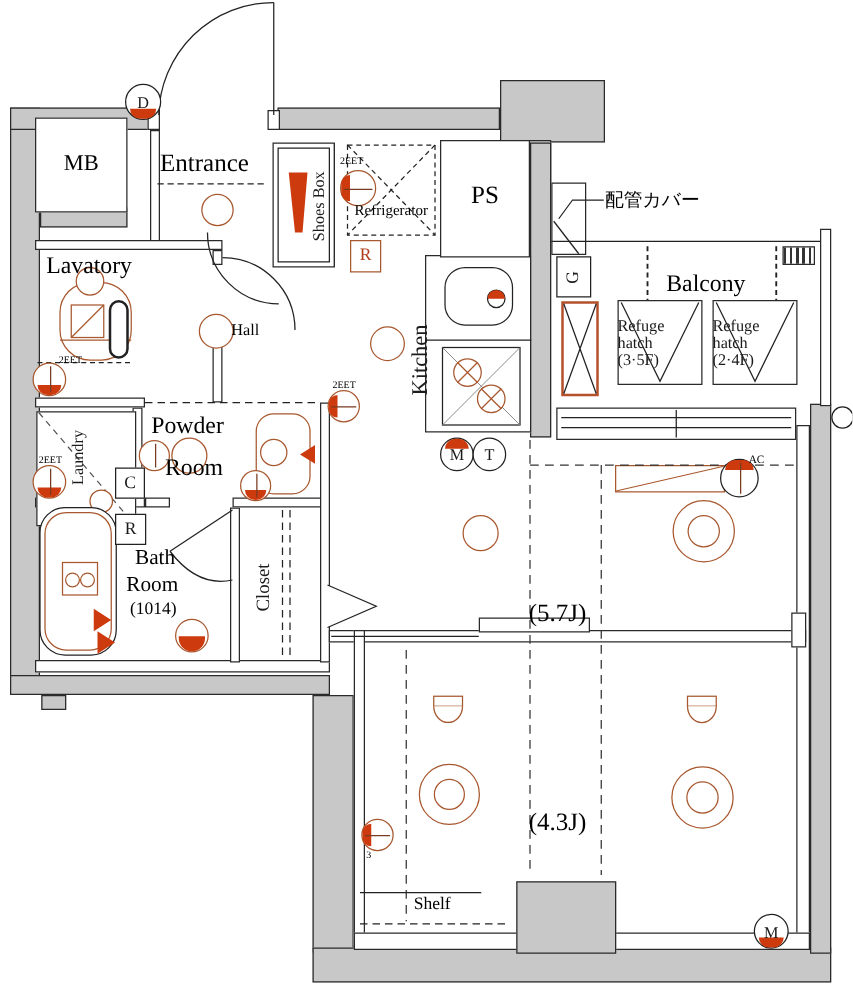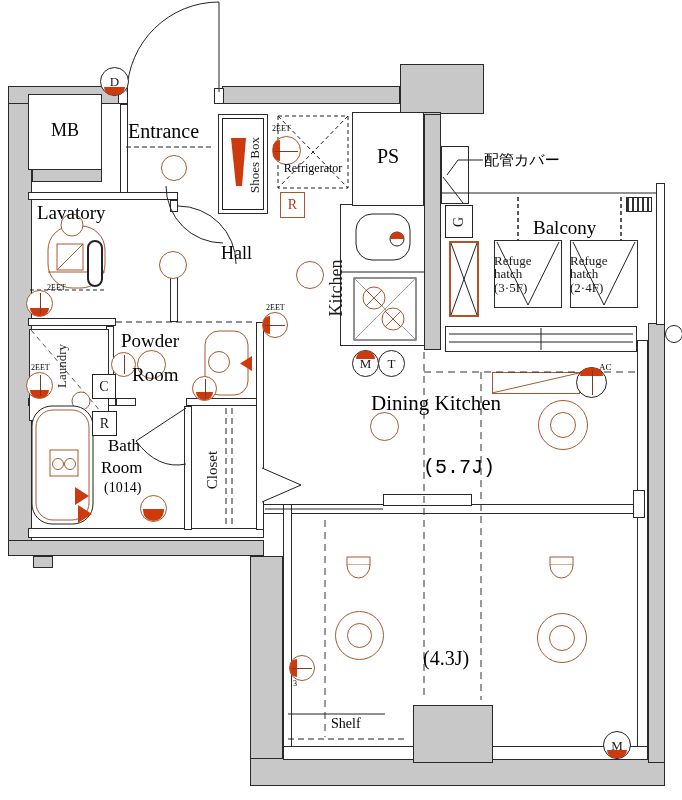--- a/index.html
+++ b/index.html
@@ -248,31 +248,30 @@
     <span>Refuge</span>
       <span>hatch</span>
       <span>(3·5F)</span>
   </div>
   <div class="a refuge" style="left:570px;top:240px;width:68px;height:68px;">
     <span>Refuge</span>
       <span>hatch</span>
       <span>(2·4F)</span>
   </div>
   <div class="t" style="left:37px;top:202px;font-size:19px;">Lavatory</div>
-  <div class="t" style="left:185px;top:243px;font-size:18px;padding-left:36px;">Hall</div>
+  <div class="t" style="left:185px;top:256px;font-size:13px;">Hall</div>
   <div class="t" style="left:121px;top:330px;font-size:19px;text-align:right;">Powder</div>
   <div class="t" style="left:132px;top:364px;font-size:19px;">Room</div>
   <div class="vlbl" style="left:62px;top:366px;font-size:13px;">Laundry</div>
   <div class="t" style="left:108px;top:436px;font-size:17px;">Bath</div>
   <div class="t" style="left:101px;top:458px;font-size:17px;">Room</div>
   <div class="t" style="left:104px;top:480px;font-size:14px;">(1014)</div>
   <div class="vlbl" style="left:212px;top:470px;font-size:15px;">Closet</div>
   <div class="vlbl" style="left:336px;top:288px;font-size:18px;">Kitchen</div>
-  <div class="t" style="left:371px;top:391px;font-size:21px;">Dining Kitchen</div>
-  <div class="t" style="left:423px;top:456px;font-size:20px;font-family:Liberation Mono, monospace;">(5.7J)</div>
+  <div class="t" style="left:423px;top:480px;font-size:20px;">(5.7J)</div>
   <div class="t" style="left:423px;top:647px;font-size:20px;">(4.3J)</div>
   <div class="t" style="left:331px;top:716px;font-size:14px;">Shelf</div>
   <div class="t" style="left:599px;top:362px;font-size:9px;">AC</div>
   <div class="t tiny" style="left:272px;top:124px;">2EET</div>
   <div class="t tiny" style="left:47px;top:283px;">2EET</div>
   <div class="t tiny" style="left:31px;top:363px;">2EET</div>
   <div class="t tiny" style="left:266px;top:303px;">2EET</div>
   <div class="t tiny" style="left:293px;top:679px;">3</div>
 
 </div>

